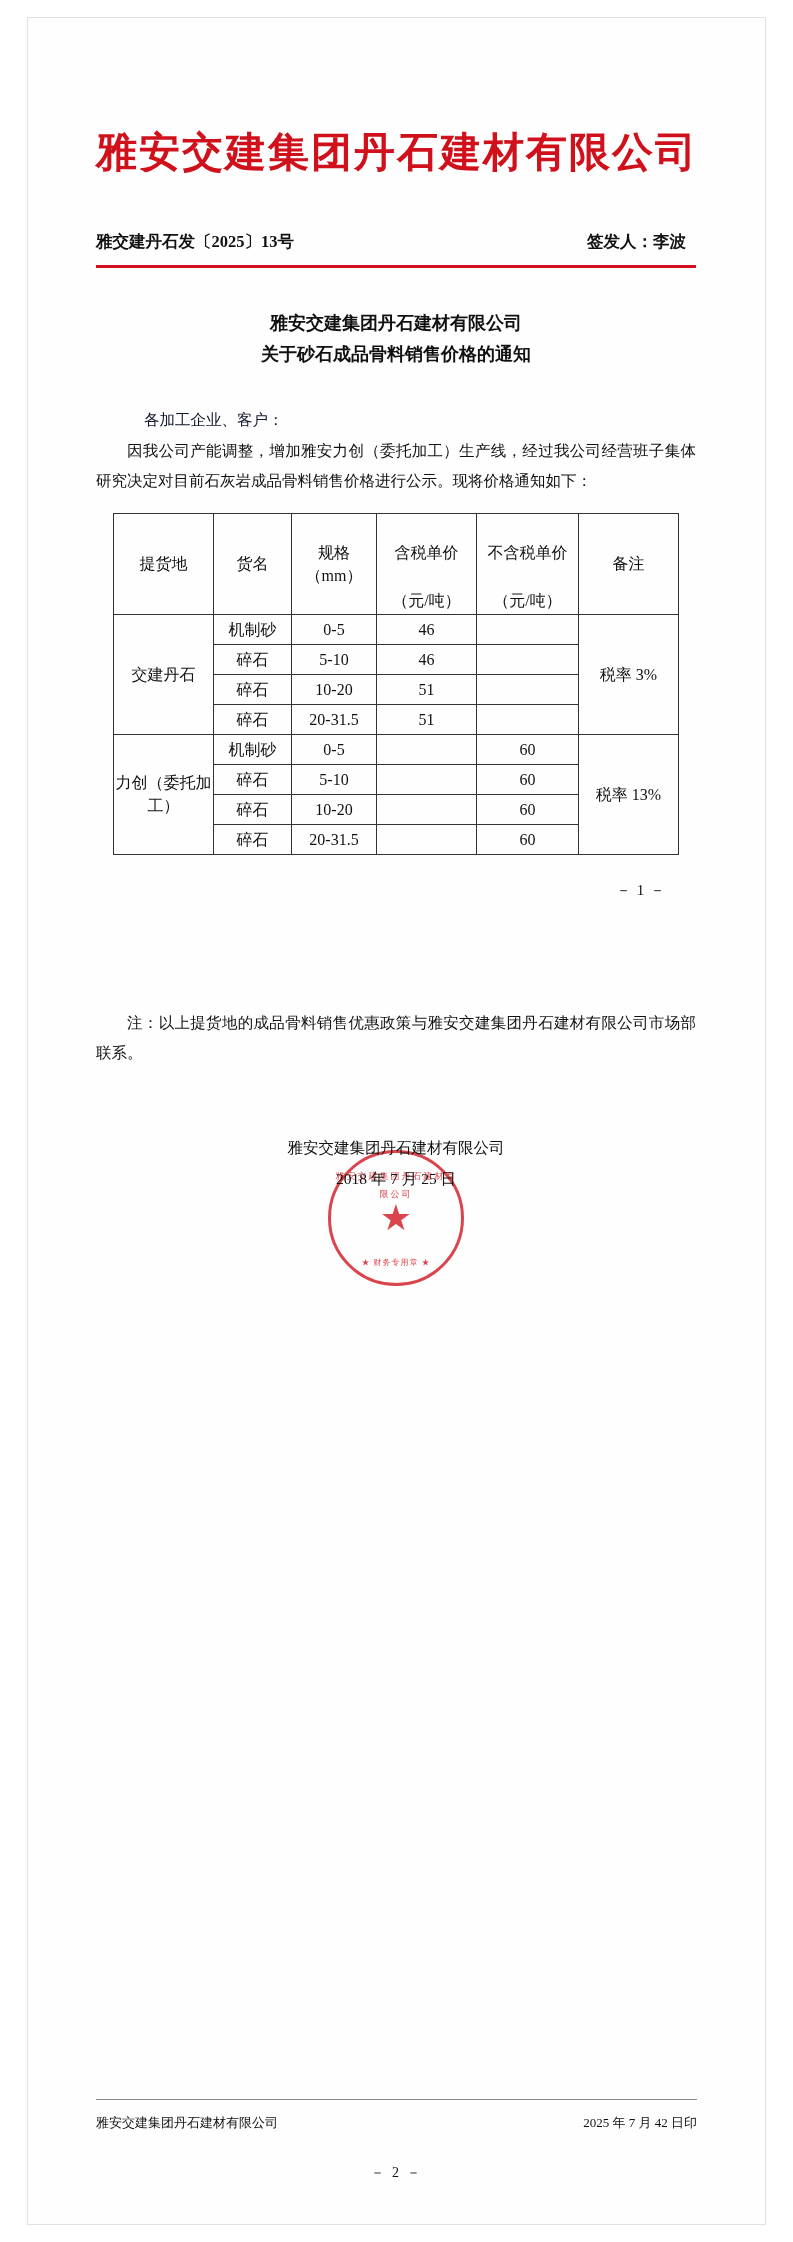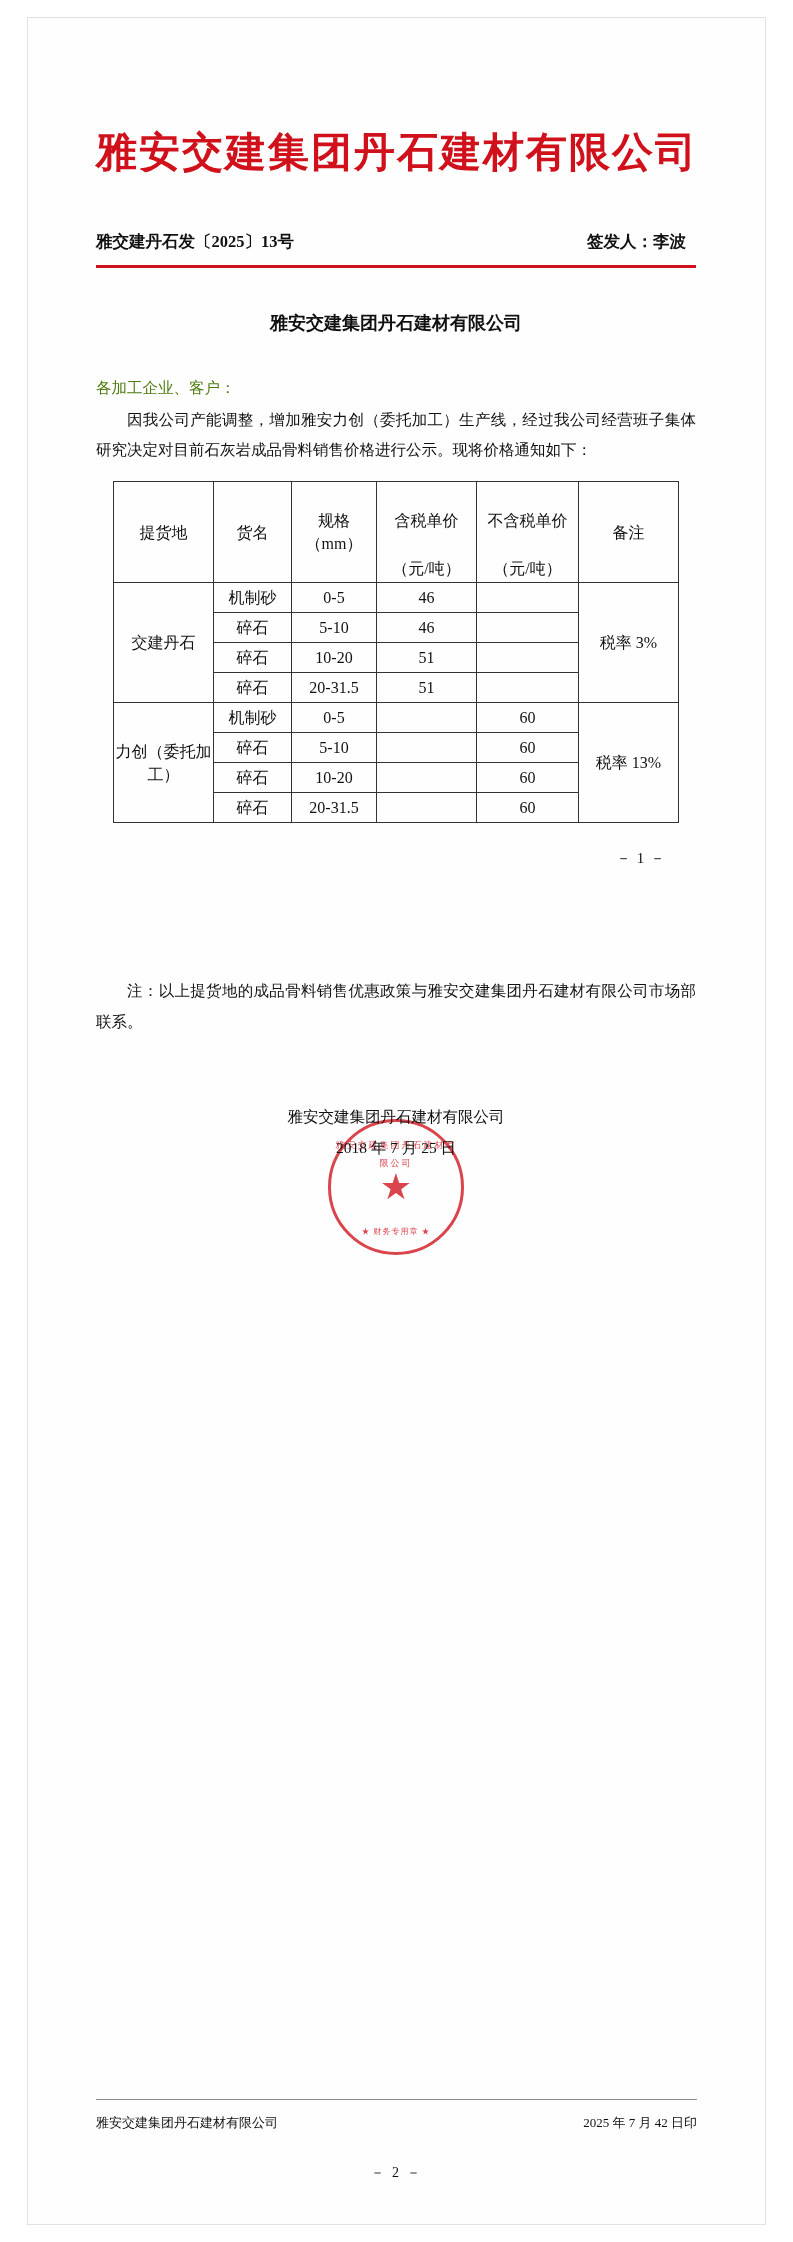--- a/index.html
+++ b/index.html
@@ -66,22 +66,23 @@
     text-align: center;
     font-size: 18px;
     font-weight: bold;
     color: #111;
     line-height: 1.75;
     margin-top: 40px;
   }
   .salutation {
     margin-top: 34px;
     font-size: 15.5px;
-    color: #4d7c0f;
+    color: #0f172a;
     line-height: 1.9;
+    margin-left: 48px;
   }
   .para {
     font-size: 15.5px;
     color: #111;
     line-height: 1.95;
     text-align: justify;
     text-indent: 2em;
     margin-top: 2px;
   }
   table.price {
@@ -224,20 +225,21 @@
 
       <div class="docnum-row">
         <div>雅交建丹石发〔2025〕13号</div>
         <div class="right">签发人：李波</div>
       </div>
 
       <div class="red-rule"></div>
 
       <div class="doc-title">
         <div>雅安交建集团丹石建材有限公司</div>
+        <div>关于砂石成品骨料销售价格的通知</div>
       </div>
 
       <div class="salutation">各加工企业、客户：</div>
 
       <div class="para">因我公司产能调整，增加雅安力创（委托加工）生产线，经过我公司经营班子集体研究决定对目前石灰岩成品骨料销售价格进行公示。现将价格通知如下：</div>
 
       <table class="price">
         <colgroup>
           <col class="col1">
             <col class="col2">

